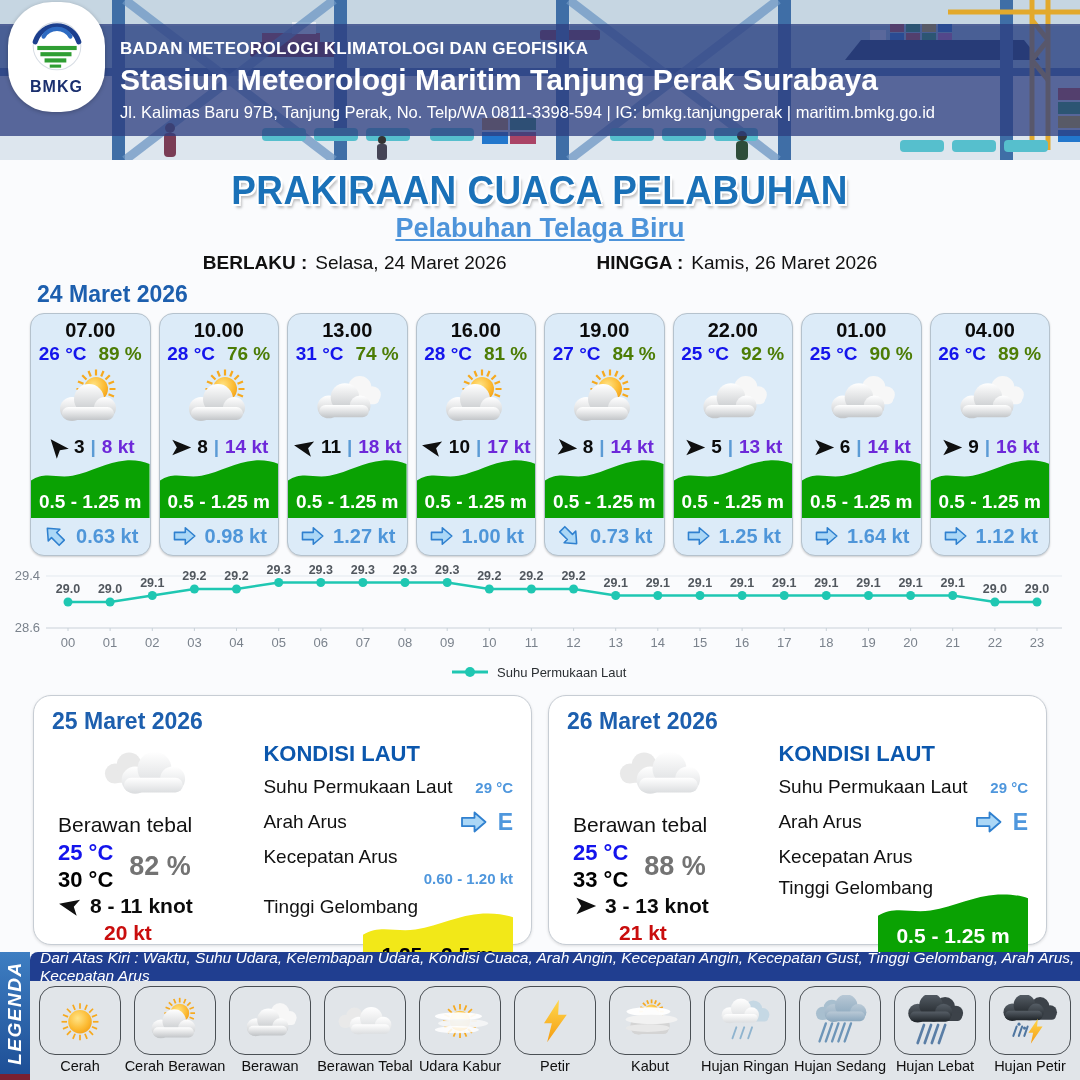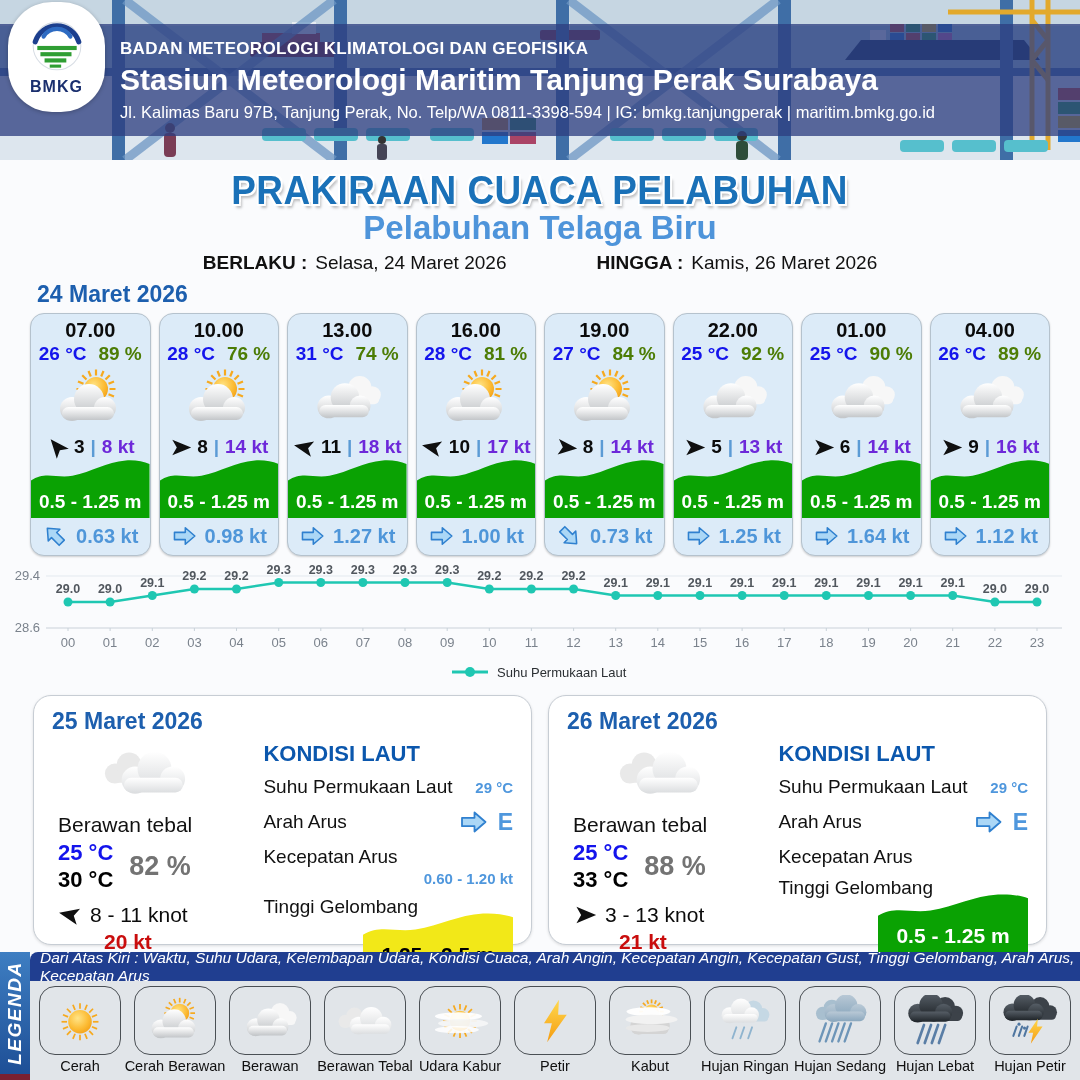--- a/index.html
+++ b/index.html
@@ -28,21 +28,21 @@
   .hdr-station { font-size:30px; font-weight:bold; margin:2px 0 3px; }
   .hdr-address { font-size:16.5px; }
 
   
   .title-block { text-align:center; margin-top:8px; }
   .main-title {
     font-size:41px; font-weight:bold; color:#1a71b8; line-height:44px;
     text-shadow:-2px -2px 0 #fff, 2px -2px 0 #fff, -2px 2px 0 #fff, 2px 2px 0 #fff, 3px 4px 3px rgba(0,0,0,.25);
   }
   .main-title span { display:inline-block; transform:scaleX(.9); letter-spacing:.5px; }
-  .subtitle { font-size:33px; font-weight:bold; color:#4e94da; line-height:32px; }
+  .subtitle { font-size:27px; font-weight:bold; color:#4e94da; line-height:32px;text-decoration:underline; }
   .validity { display:flex; justify-content:center; gap:90px; font-size:19px; margin-top:8px; color:#111; }
   .validity .vgroup { display:flex; gap:8px; align-items:baseline; }
   .validity b { font-weight:bold; }
 
   
   .fdate { color:#1d5fae; font-weight:bold; font-size:23px; margin:7px 0 5px 37px; }
   .cards { display:flex; gap:8px; margin:0 30px; height:243px; }
   .card {
     flex:1; background:#dcebf8; border:1px solid #b5c2cd; border-radius:14px;
     display:flex; flex-direction:column; overflow:hidden; box-shadow:0 1px 2px rgba(0,0,0,.18);
@@ -70,21 +70,21 @@
   }
   .ddate { color:#1d5fae; font-size:23px; font-weight:bold; }
   .dbody { display:flex; margin-top:0; }
   .dleft { width:45%; padding-left:6px; }
   .dicon { height:76px; display:flex; align-items:center; justify-content:flex-start; padding-left:28px; }
   .dcond { font-size:21px; color:#111; margin-top:2px; }
   .dtemps { display:flex; align-items:center; gap:16px; margin-top:2px; }
   .dtcol { display:flex; flex-direction:column; font-size:22px; font-weight:bold; line-height:27px; }
   .tmin { color:#1414ec; } .tmax { color:#000000; }
   .dhum { color:#737373; font-size:27px; font-weight:bold; }
-  .dwind { display:flex; align-items:center; gap:8px; font-size:21px; font-weight:normal; color:#0b0b0b; margin-top:10px; }
+  .dwind { display:flex; align-items:center; gap:8px; font-size:21px; font-weight:bold; color:#0b0b0b; margin-top:1px; }
   .dgust { color:#c90d0d; font-size:21px; font-weight:bold; margin:3px 0 0 46px; }
   .dright { flex:1; padding-left:4px; }
   .klheading { color:#0b57ad; font-size:22px; font-weight:bold; margin:6px 0 8px; }
   .krow { display:flex; justify-content:space-between; align-items:center; font-size:19px; color:#111; margin-top:9px; }
   .kval { color:#4f97dd; font-size:15px; font-weight:bold; }
   .kdir { display:flex; align-items:center; gap:10px; color:#4f97dd; font-size:23px; font-weight:bold; }
   .kright { text-align:right; margin-top:2px; display:block; }
   .wavebadge { position:relative; width:150px; height:62px; margin-left:auto; margin-top:-6px; }
   .wavebadge svg { position:absolute; inset:0; width:100%; height:100%; }
   .wavebadge .wbt { position:absolute; left:0; right:0; bottom:7px; text-align:center; font-size:21px; font-weight:bold; }

